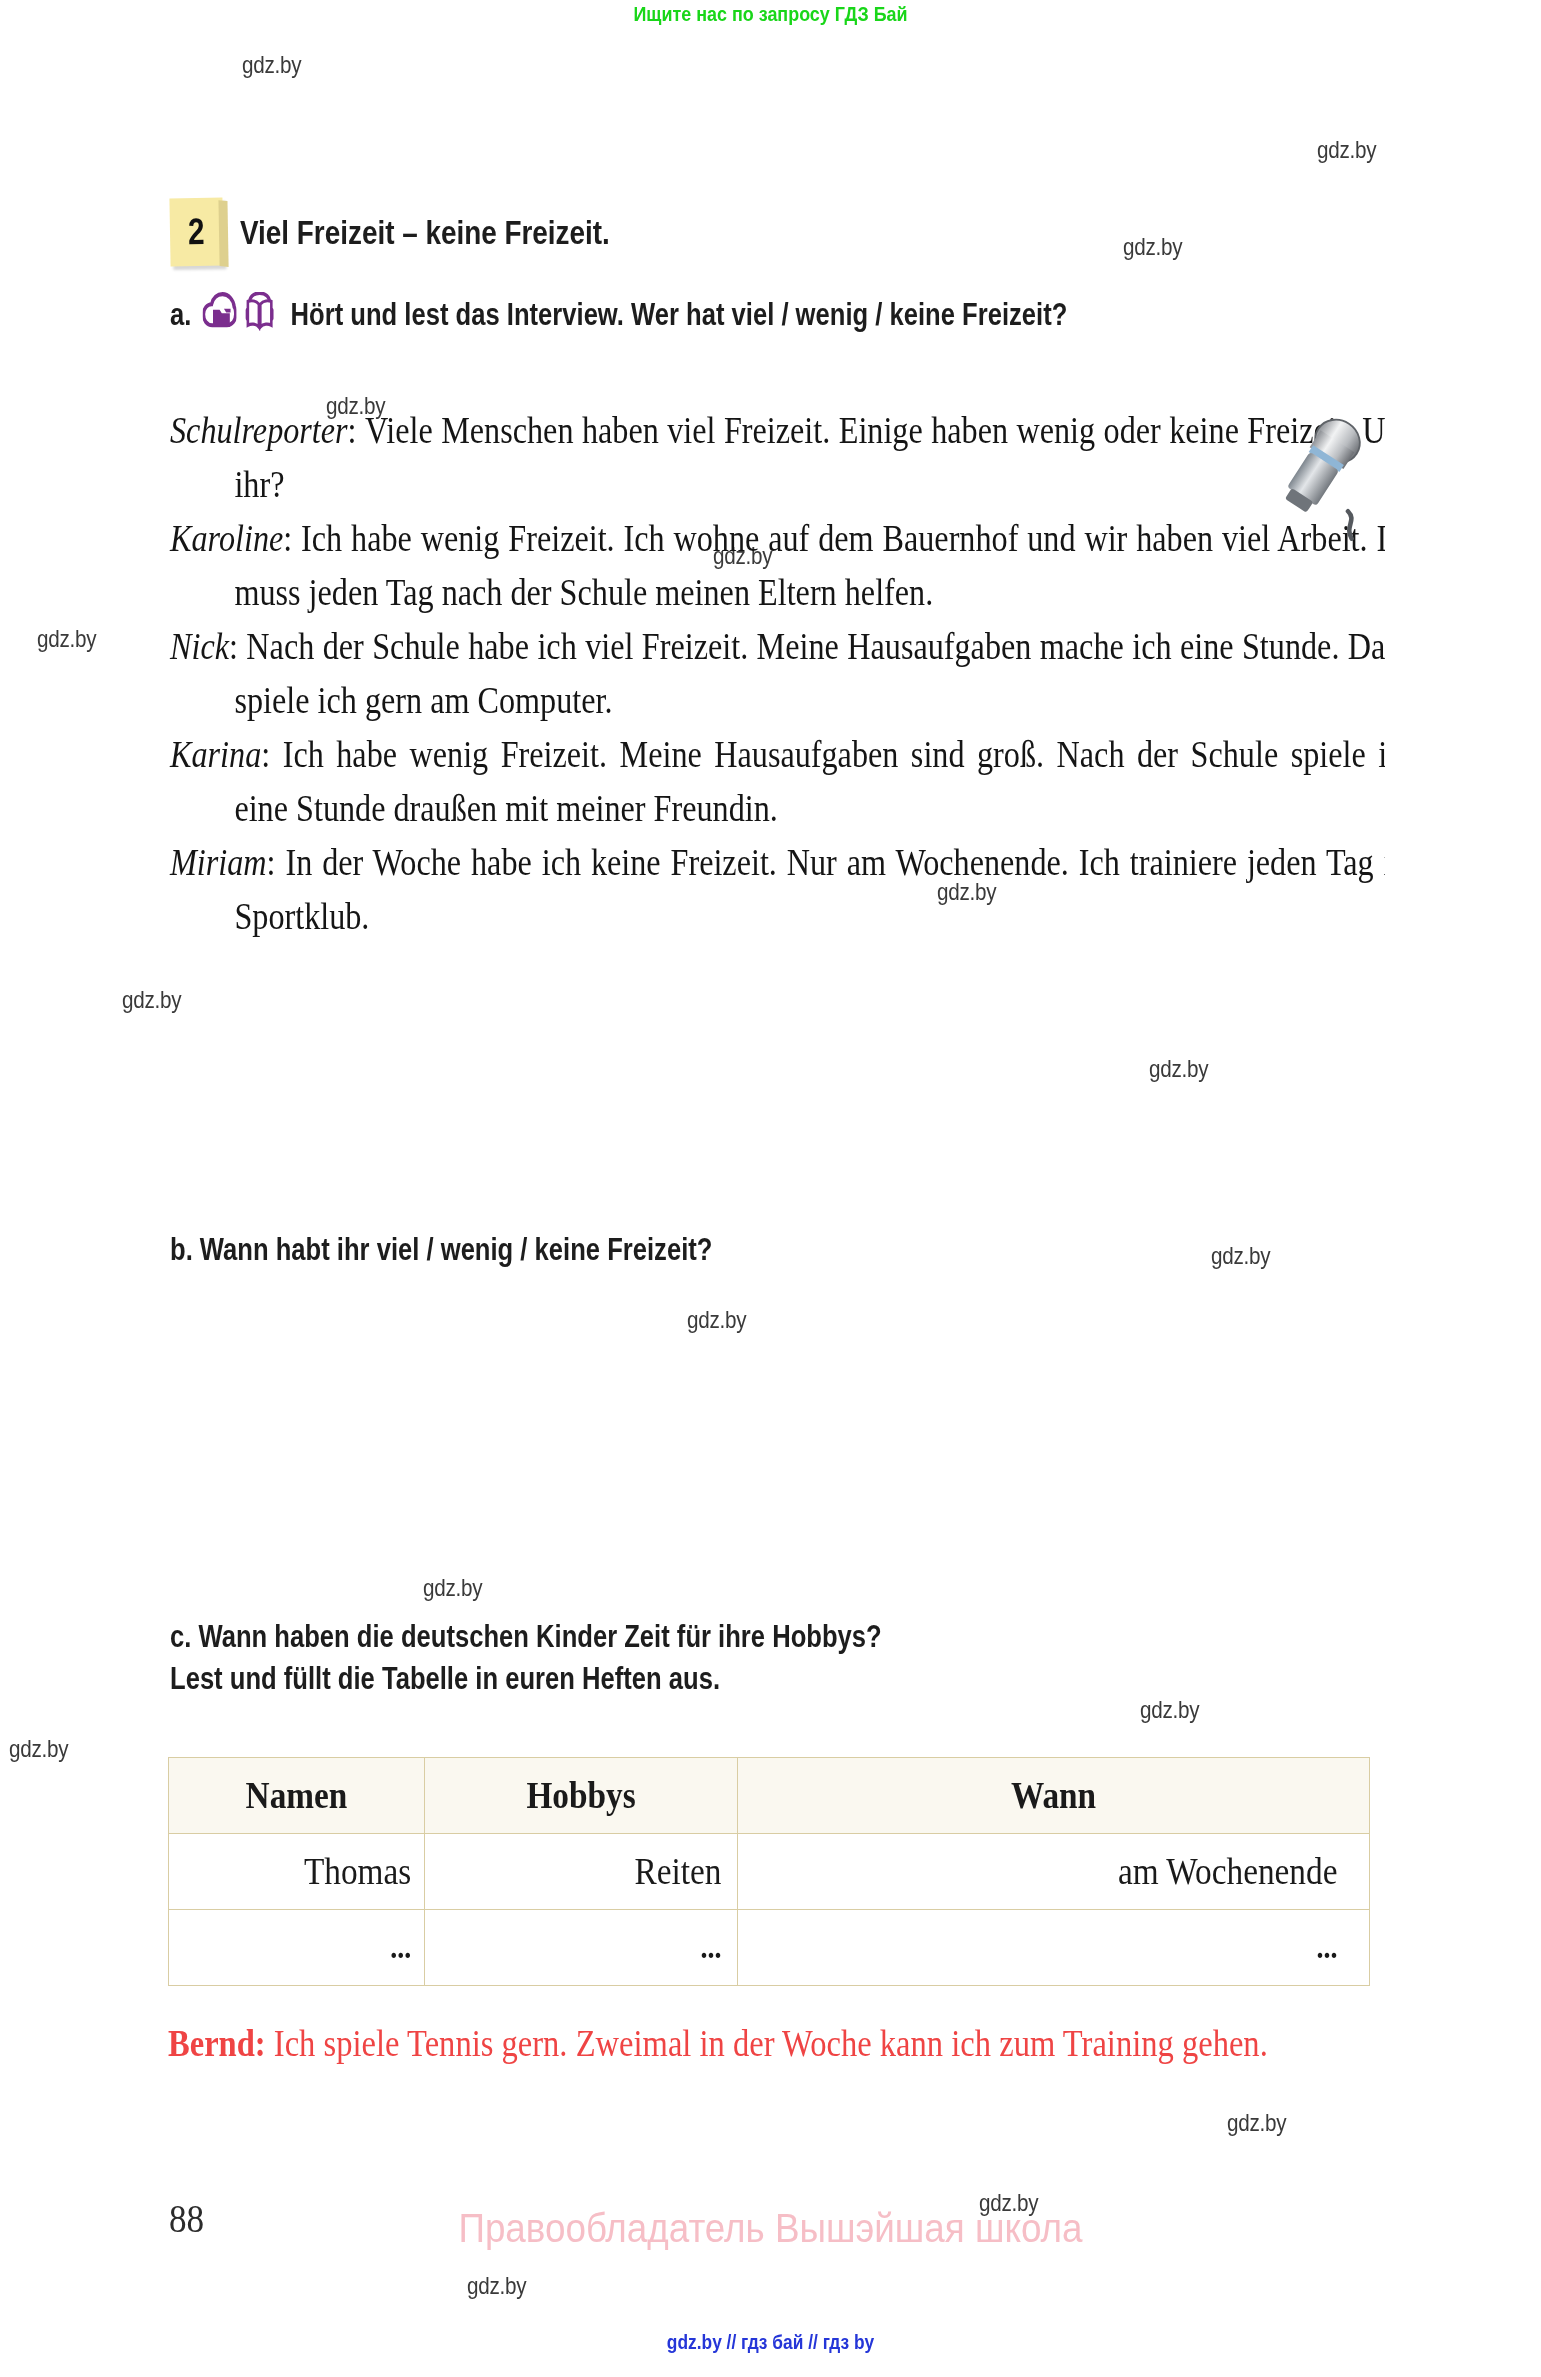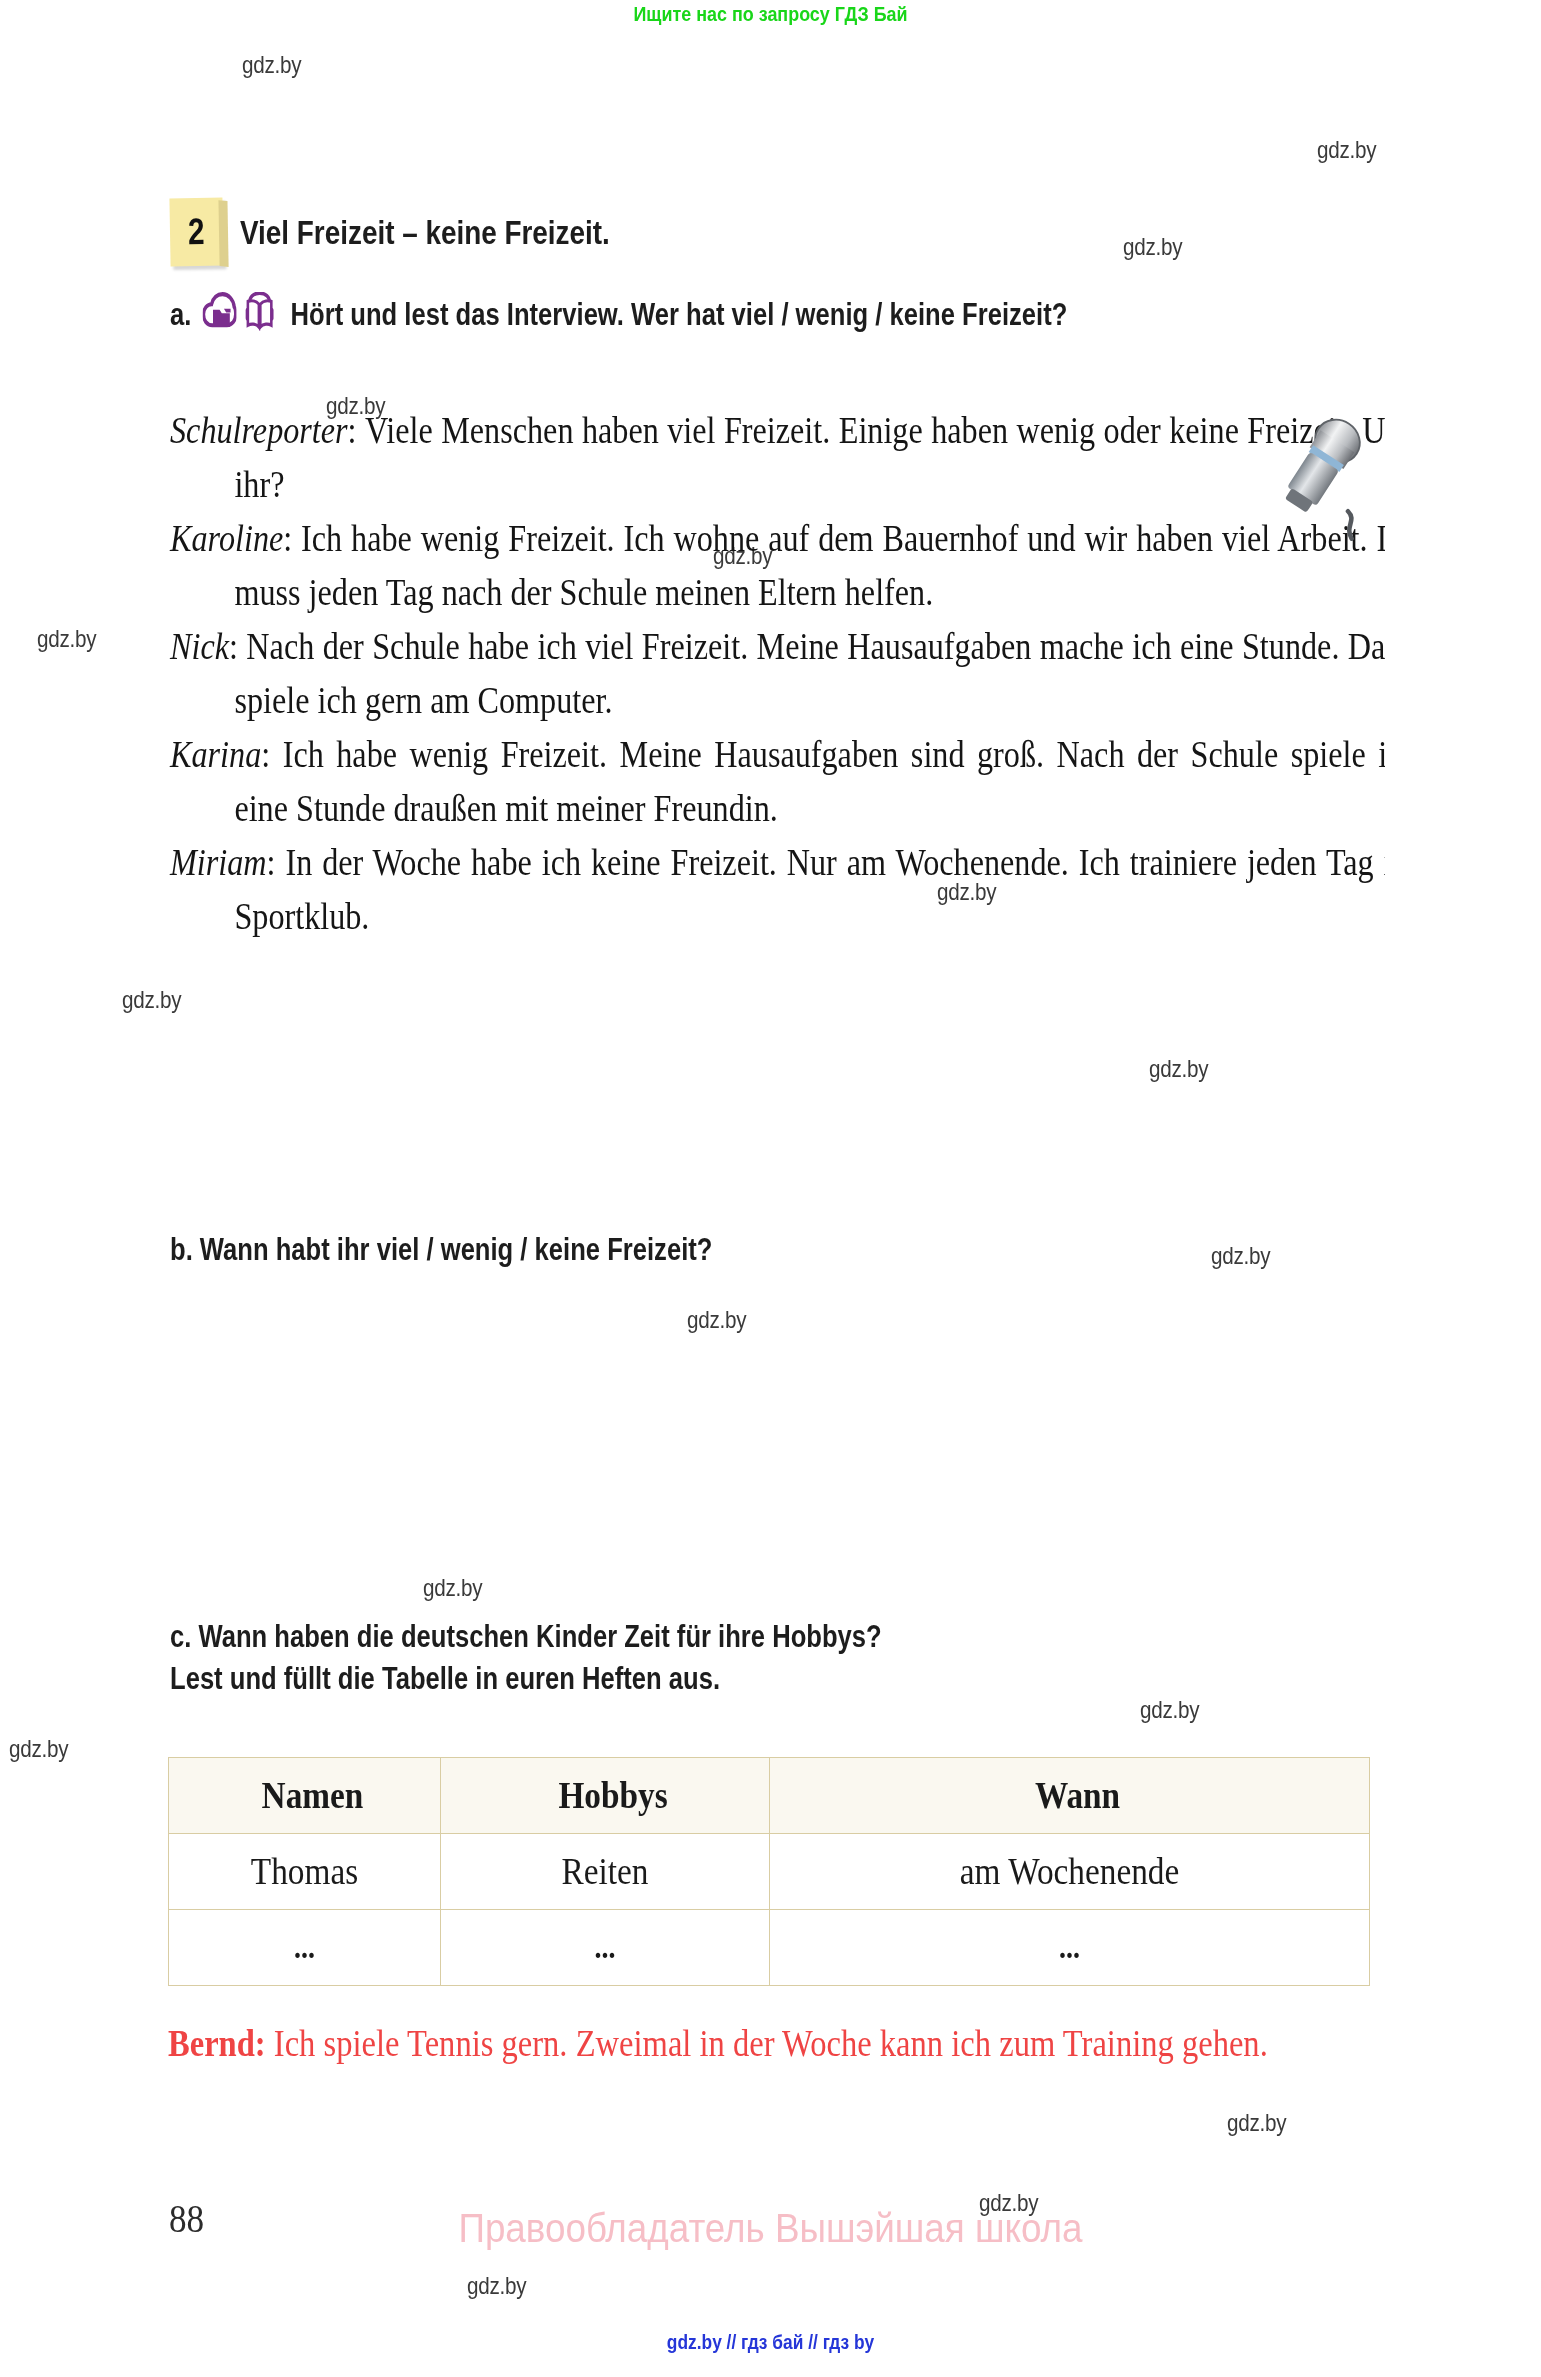--- a/index.html
+++ b/index.html
@@ -214,25 +214,25 @@
     border: 1.8px solid #d9cda3;
     height: 75px;
     text-align: center;
     vertical-align: middle;
     padding: 0;
   }
   table.hobby-table thead th {
     background: #faf8f0;
     font-weight: bold;
     font-size: 37px;
-    padding-left: 16px;
   }
   table.hobby-table tbody td {
     background: #ffffff;
     font-size: 37px;
+    text-align: right;
   }
   table.hobby-table .cellflex {
     display: block;
     transform: scaleX(0.9);
   }
   table.hobby-table td.dots { font-weight: bold; font-size: 31px; }
 
   
   .bernd {
     position: absolute;

